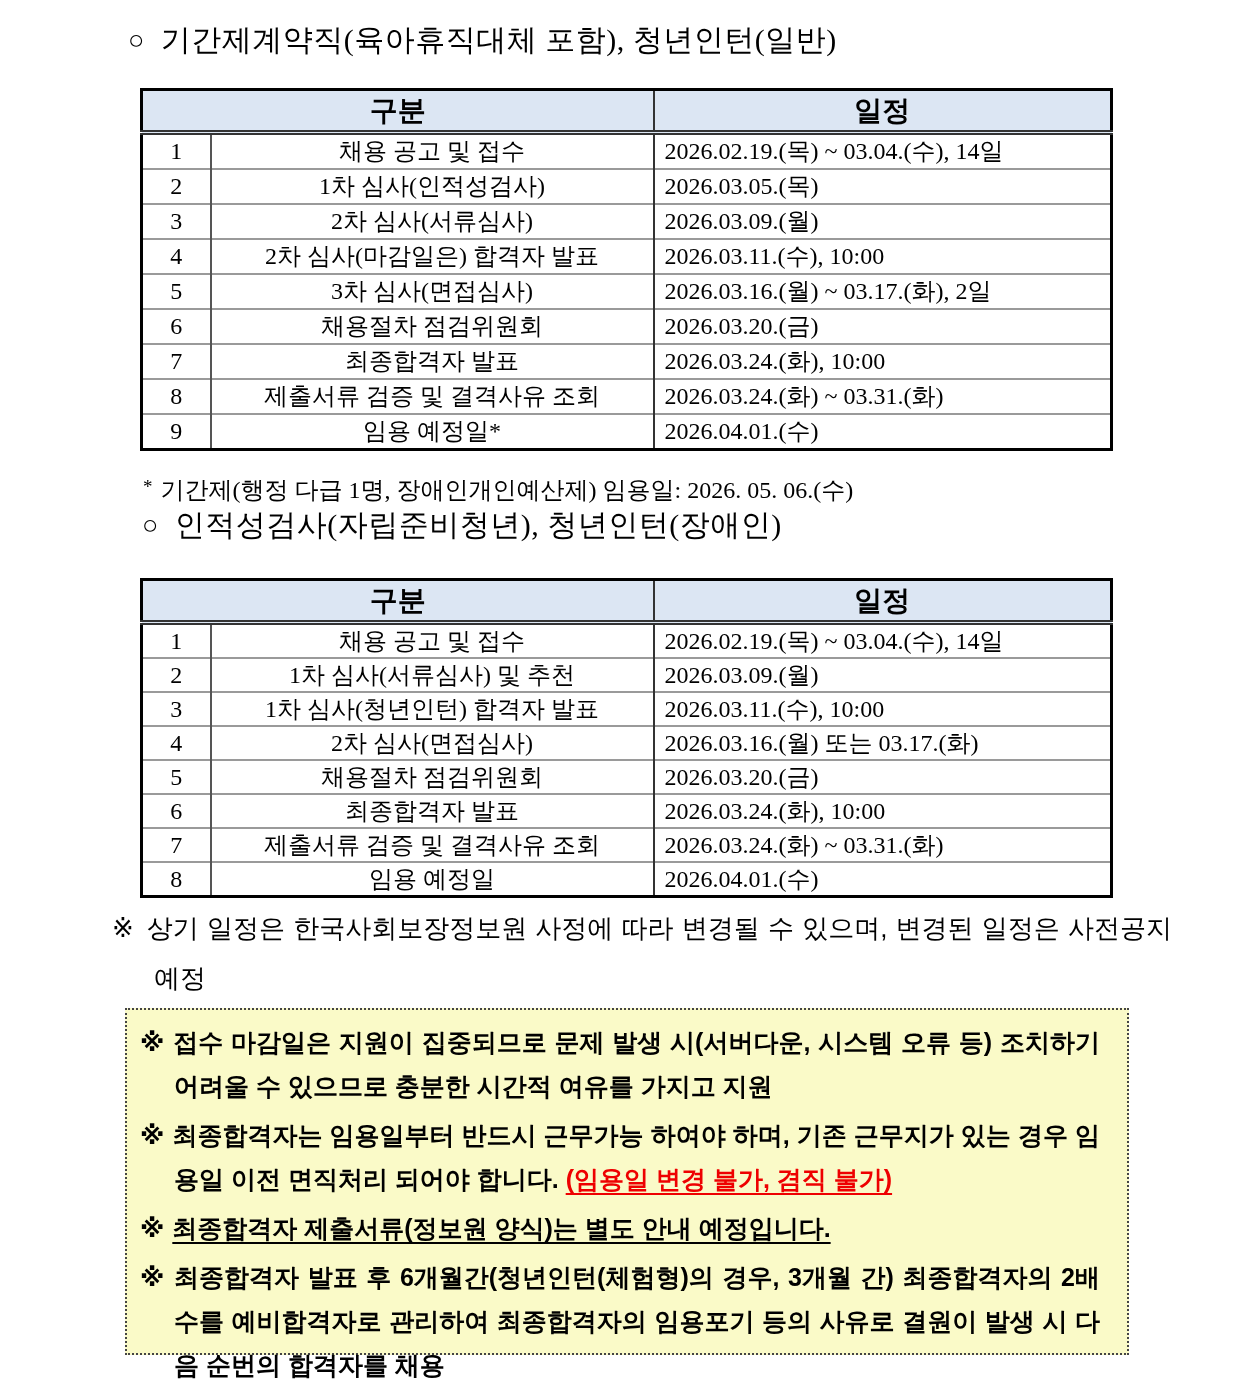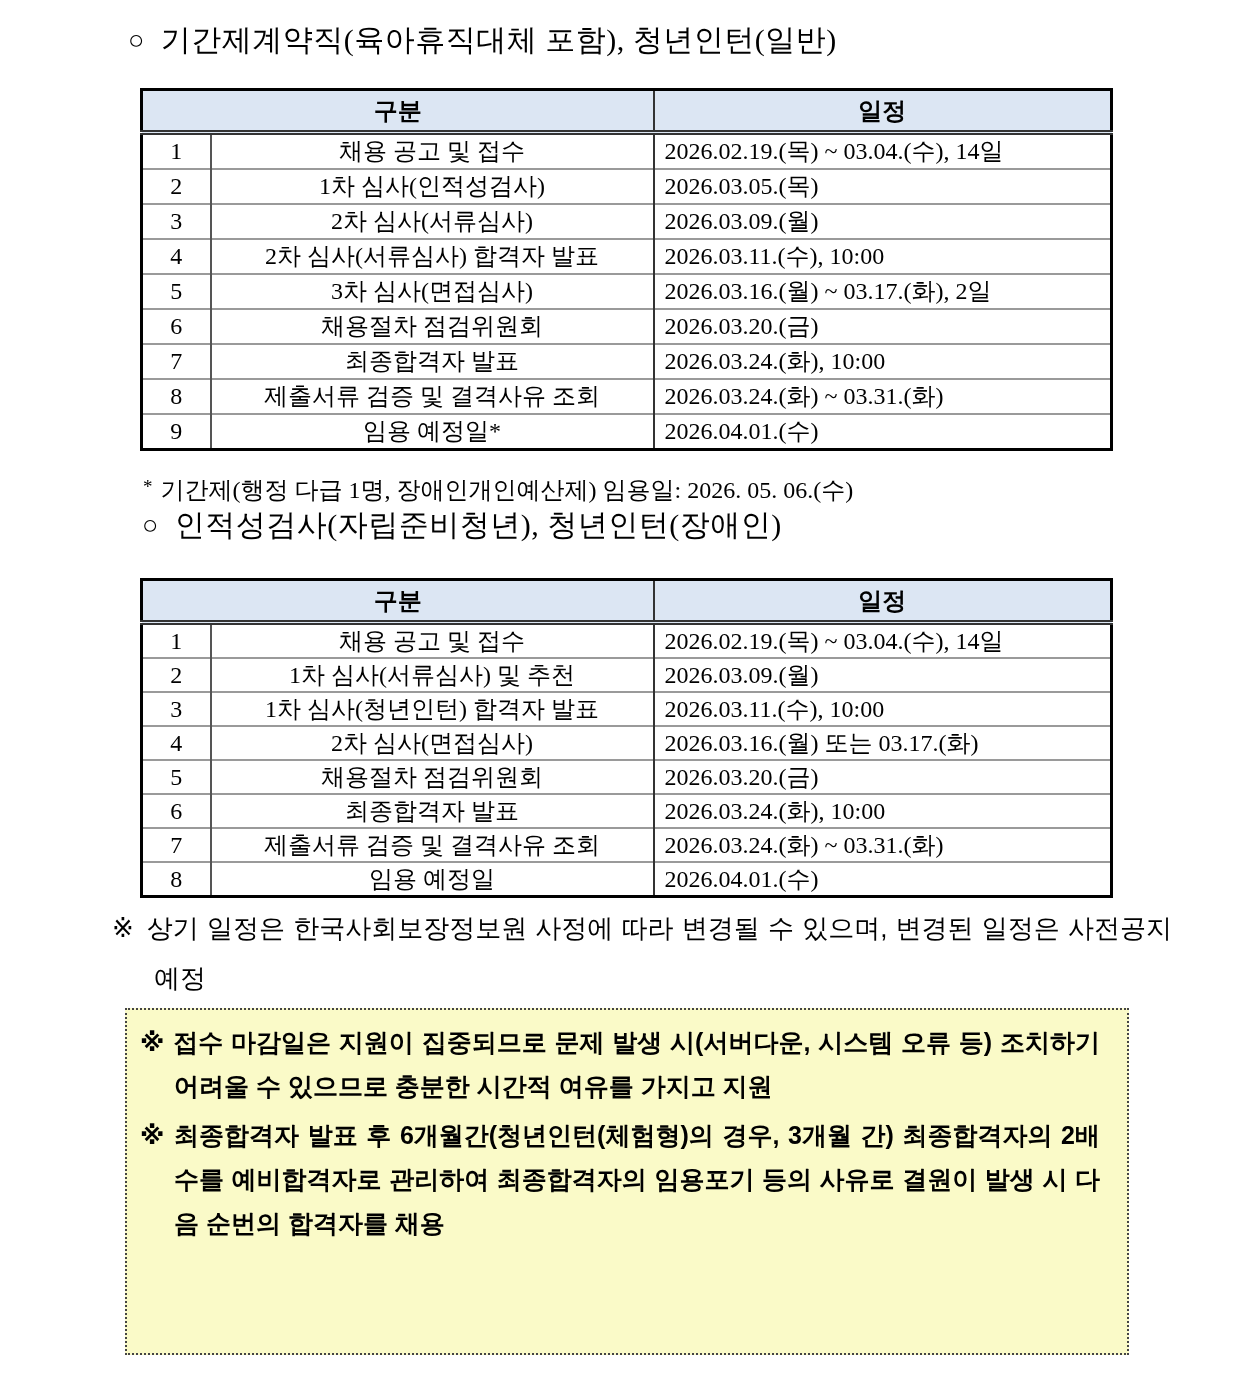--- a/index.html
+++ b/index.html
@@ -17,21 +17,21 @@
     position:absolute;left:140px;width:970px;border-collapse:collapse;table-layout:fixed;
     border:3px solid #000;
   }
   #table1{top:88px;}
   #table2{top:578px;}
   col.c-no{width:69px;}
   col.c-cat{width:443px;}
   col.c-sch{width:458px;}
   .sched th{
     height:39px;background:var(--header-bg,#dce6f3);
-    font-size:24px;font-weight:bold;text-align:center;
+    font-size:28px;font-weight:bold;text-align:center;
     border-bottom:5px double #333;padding:0;
   }
   .sched th.sch-h{border-left:2px solid #333;}
   .sched td{
     font-size:24px;text-align:center;padding:0;white-space:nowrap;overflow:hidden;
     line-height:1.1;
   }
   #table1 td{height:33px;}
   #table2 td{height:32px;}
   .sched td.cat{border-left:2px solid #555;}
@@ -97,21 +97,21 @@
         </tr>
 
         <tr>
           <td class="no">3</td>
           <td class="cat">2차 심사(서류심사)</td>
           <td class="sch">2026.03.09.(월)</td>
         </tr>
 
         <tr>
           <td class="no">4</td>
-          <td class="cat">2차 심사(서류심사) 합격자 발표</td>
+          <td class="cat">2차 심사(마감일은) 합격자 발표</td>
           <td class="sch">2026.03.11.(수), 10:00</td>
         </tr>
 
         <tr>
           <td class="no">5</td>
           <td class="cat">3차 심사(면접심사)</td>
           <td class="sch">2026.03.16.(월) ~ 03.17.(화), 2일</td>
         </tr>
 
         <tr>
@@ -211,16 +211,18 @@
         </tr>
       </tbody>
   </table>
 
   <div class="note">
     <span class="marker">※</span><span>상기 일정은 한국사회보장정보원 사정에 따라 변경될 수 있으며, 변경된 일정은 사전공지 예정</span>
   </div>
 
   <div class="notice-box">
       <div class="notice-item"><span class="marker">※</span><span>접수 마감일은 지원이 집중되므로 문제 발생 시(서버다운, 시스템 오류 등) 조치하기 어려울 수 있으므로 충분한 시간적 여유를 가지고 지원</span></div>
+      <div class="notice-item"><span class="marker">※</span><span>최종합격자는 임용일부터 반드시 근무가능 하여야 하며, 기존 근무지가 있는 경우 임용일 이전 면직처리 되어야 합니다. </span><span class="seg-red">(임용일 변경 불가, 겸직 불가)</span></div>
+      <div class="notice-item"><span class="marker">※</span><span class="seg-underline">최종합격자 제출서류(정보원 양식)는 별도 안내 예정입니다.</span></div>
       <div class="notice-item"><span class="marker">※</span><span>최종합격자 발표 후 6개월간(청년인턴(체험형)의 경우, 3개월 간) 최종합격자의 2배수를 예비합격자로 관리하여 최종합격자의 임용포기 등의 사유로 결원이 발생 시 다음 순번의 합격자를 채용</span></div>
     </div>
 
 </div>
 
 </body></html>

